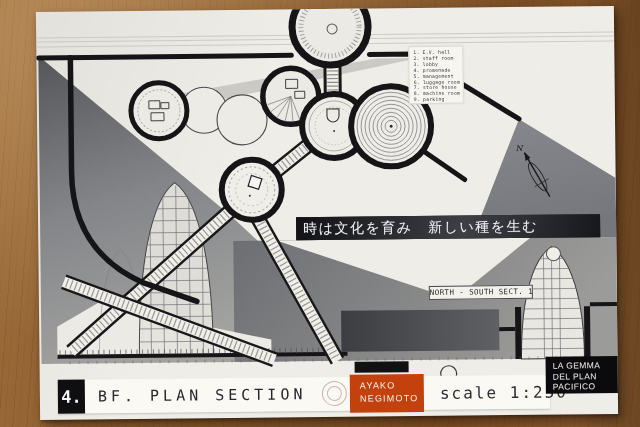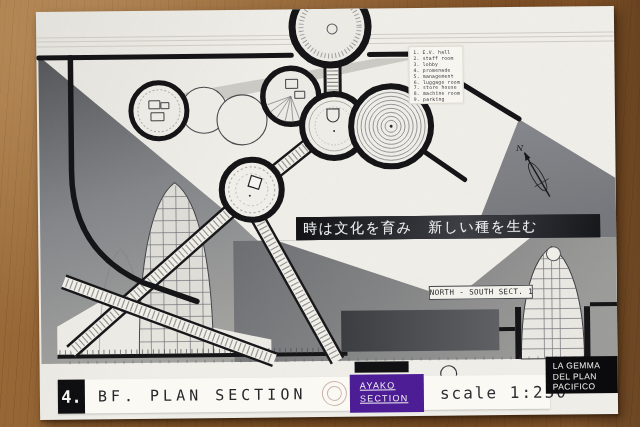--- a/index.html
+++ b/index.html
@@ -41,22 +41,22 @@
   .strip{position:absolute;left:18px;top:368px;width:492px;height:34px;
     background:#fbf9f4;box-shadow:0 1px 2px rgba(0,0,0,.18);}
   .numbox{position:absolute;left:0;top:0;width:27px;height:34px;background:#0f0f12;
     color:#f5f5f2;font:bold 17px/34px "DejaVu Sans Mono",monospace;text-align:center;}
   .sheettitle{position:absolute;left:40px;top:0;font:15px/34px "DejaVu Sans Mono",monospace;
     letter-spacing:4px;color:#26262b;white-space:nowrap;}
   .stamp{position:absolute;left:264px;top:4px;width:25px;height:25px;border-radius:50%;
     border:1.5px solid #c3a198;box-sizing:border-box;opacity:.8;}
   .stamp:after{content:"";position:absolute;left:4px;top:4px;width:13px;height:13px;
     border-radius:50%;border:1px solid #c3a198;}
-  .authorbox{position:absolute;left:292px;top:-2px;width:74px;height:38px;background:#4c1d95;
-    color:#f2f2ef;padding:5px 0 0 10px;box-sizing:border-box;text-decoration:underline;}
+  .authorbox{position:absolute;left:292px;top:-2px;width:74px;height:38px;background:#c2410c;
+    color:#f2f2ef;padding:5px 0 0 10px;box-sizing:border-box;}
   .authorbox div{font:9px/13px "Liberation Sans",sans-serif;letter-spacing:1.2px;}
   .scalelbl{position:absolute;left:382px;top:0;font:16px/36px "DejaVu Sans Mono",monospace;
     letter-spacing:2px;color:#2e2e33;white-space:nowrap;}
   .projbox{position:absolute;left:506px;top:350px;width:96px;height:37px;background:#0b0b0e;
     color:#f3f3f0;padding:4px 0 0 7px;box-sizing:border-box;}
   .projbox div{font:8.5px/10.5px "Liberation Sans",sans-serif;letter-spacing:.4px;white-space:nowrap;}
 </style>
 </head>
 <body>
 
@@ -266,21 +266,21 @@
     <div class="banner">時は文化を育み　新しい種を生む</div>
 
     <div class="sect">NORTH - SOUTH SECT. 1</div>
 
     <div class="strip">
       <div class="numbox">4.</div>
       <div class="sheettitle">BF. PLAN SECTION</div>
       <div class="stamp"></div>
       <div class="authorbox">
         <div>AYAKO</div>
-        <div>SECTION</div>
+        <div>NEGIMOTO</div>
       </div>
       <div class="scalelbl">scale 1:250</div>
     </div>
 
     <div class="projbox">
       <div>LA GEMMA</div>
       <div>DEL PLAN</div>
       <div>PACIFICO</div>
     </div>
 

